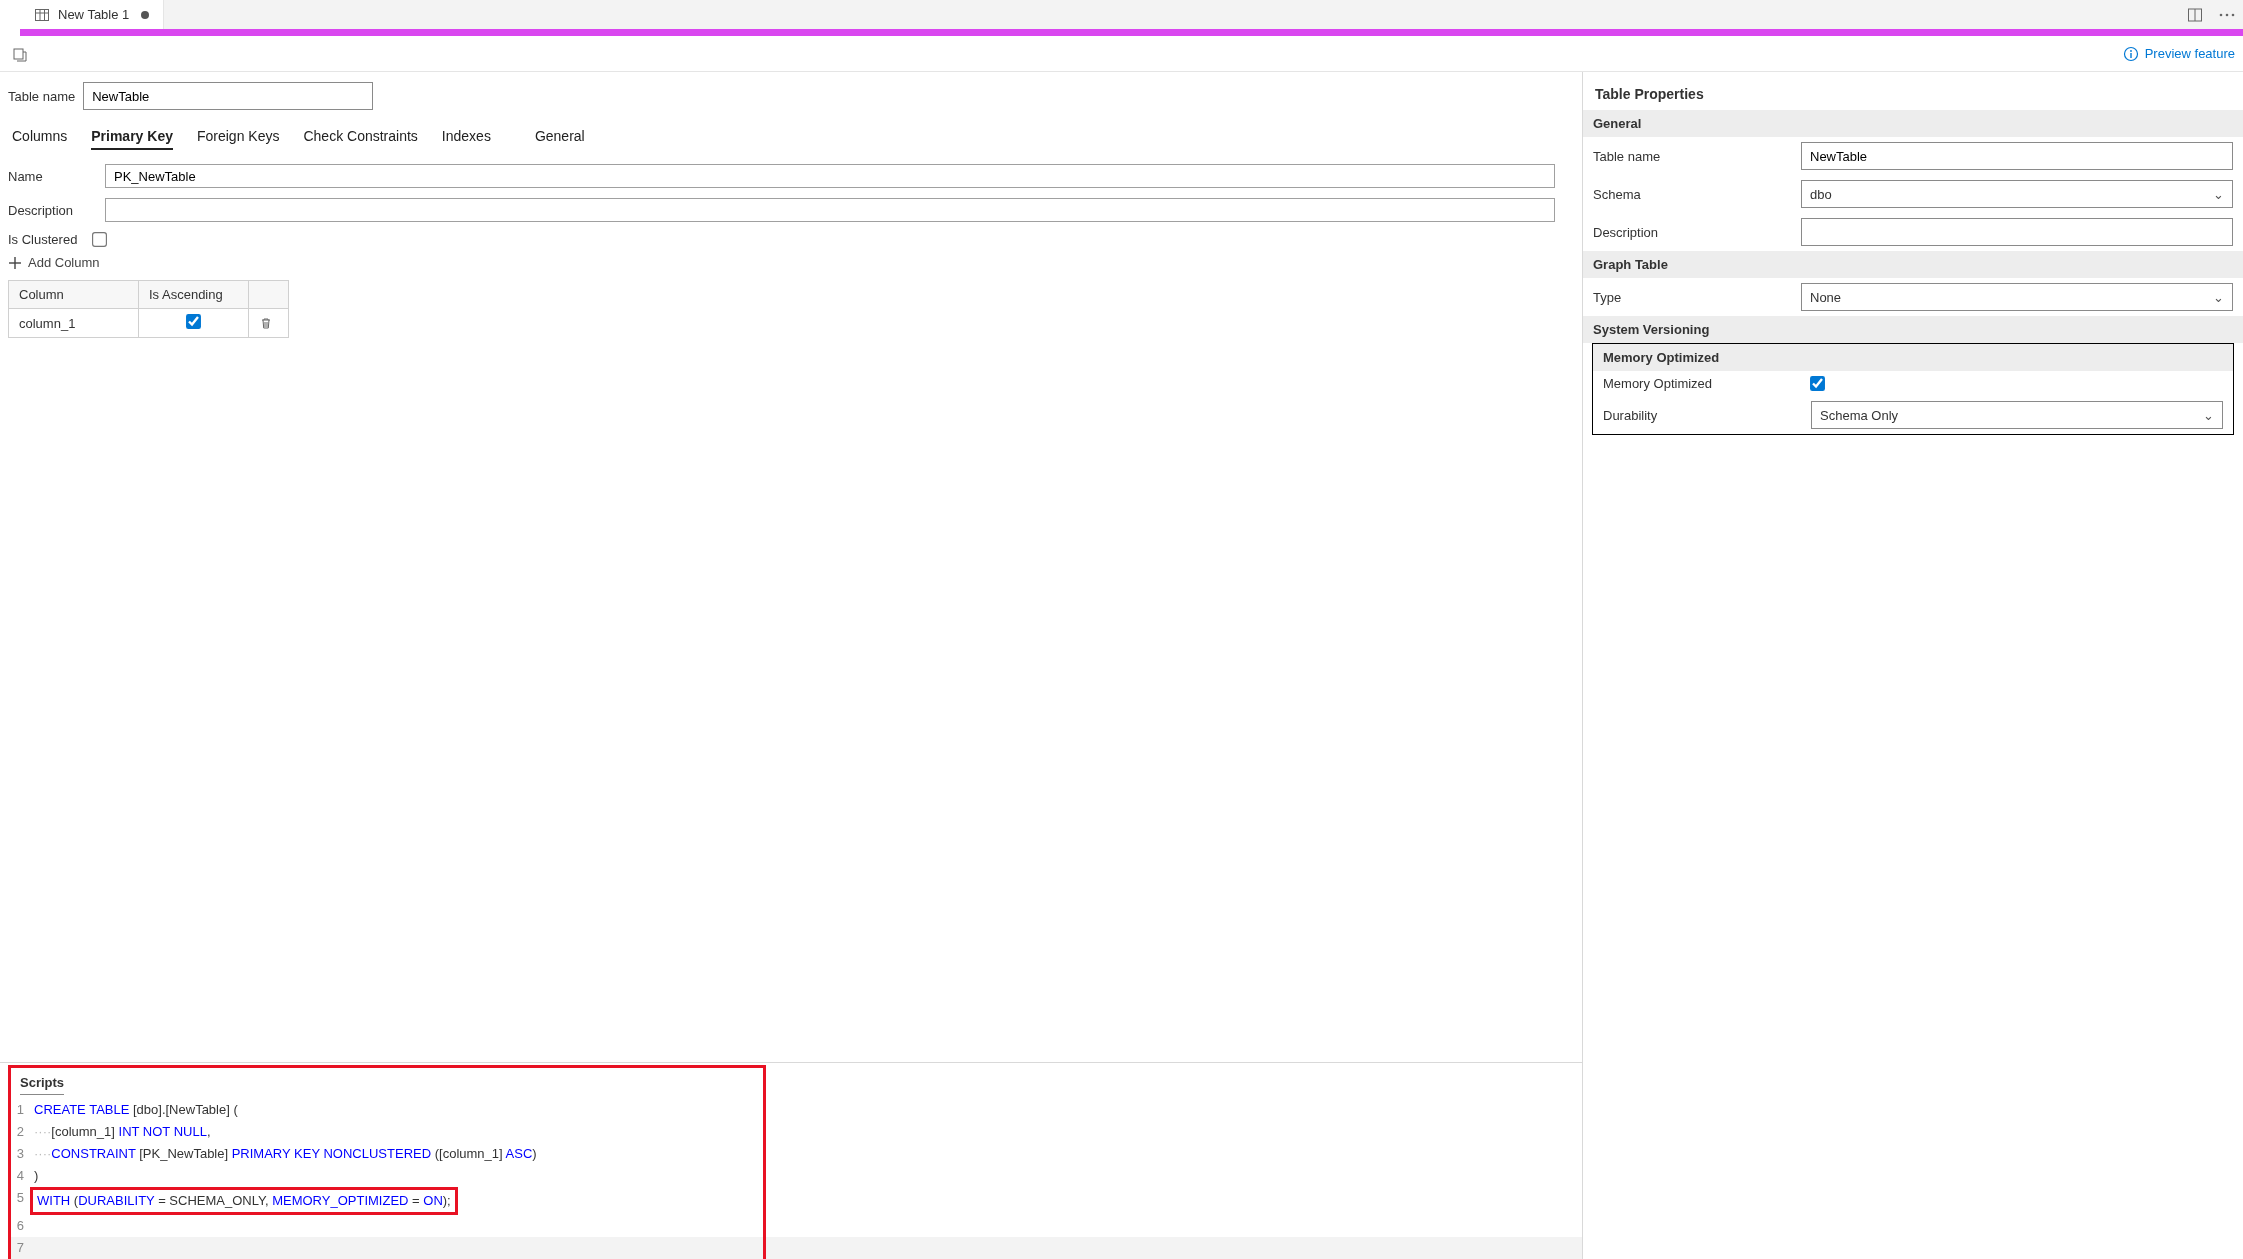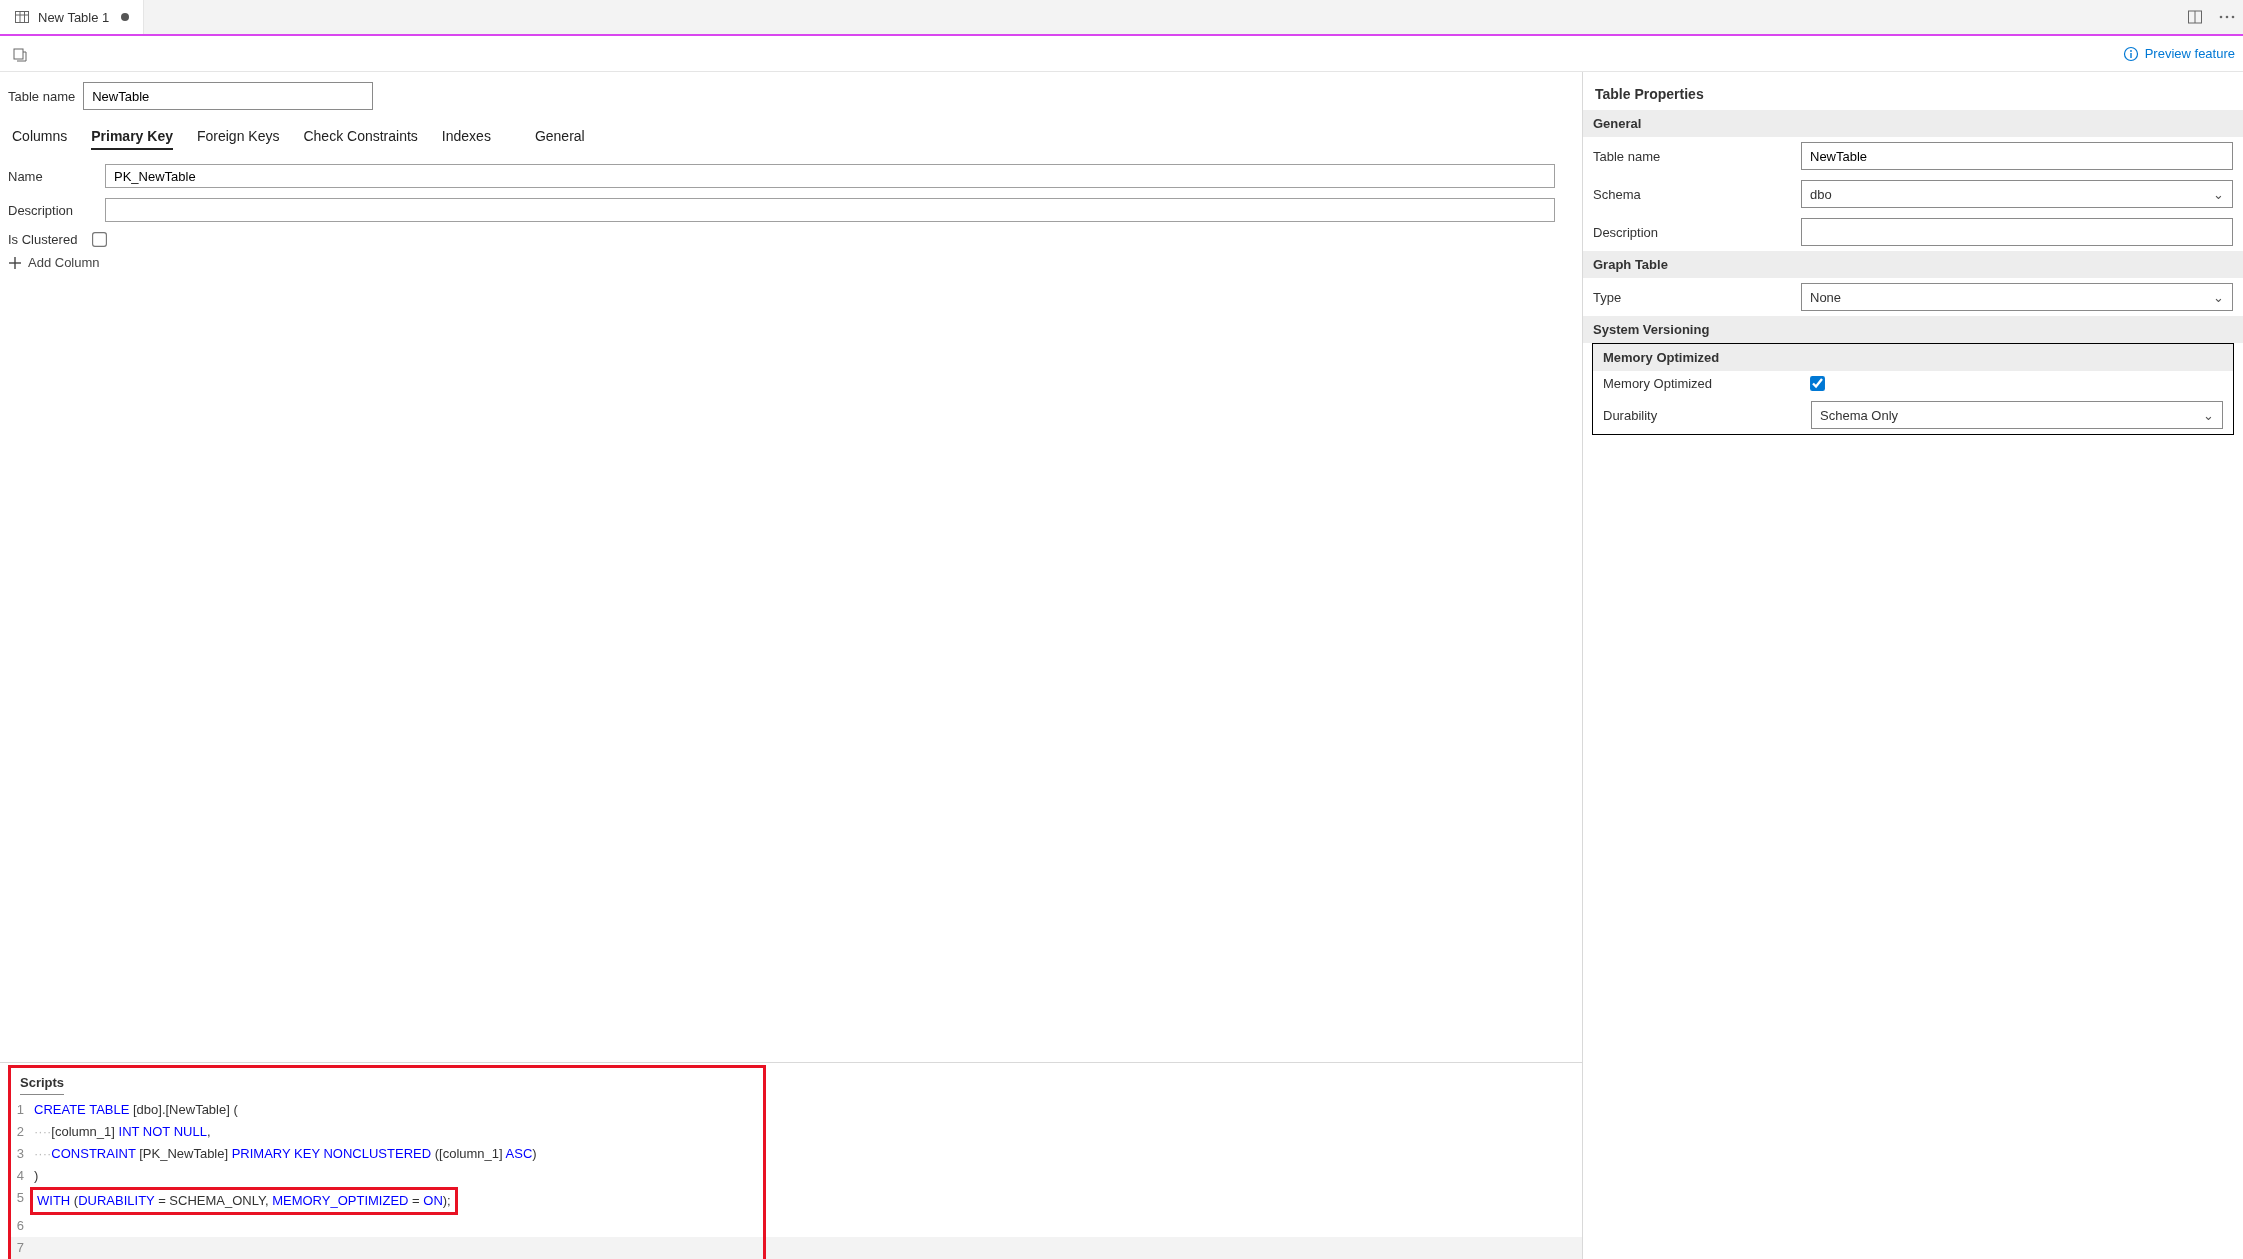--- a/index.html
+++ b/index.html
@@ -1,19 +1,19 @@
 <!DOCTYPE html>
 <html><head>
 <meta charset="utf-8">
 <style>
   * { box-sizing: border-box; margin: 0; padding: 0; font-family: "Segoe UI", Arial, sans-serif; }
   body { font-size: 13px; color: #333; background: #fff; display:flex; flex-direction:column; height:1259px; width:2243px; overflow:hidden;}
   
   
-  .tab-bar { background: #f3f3f3; height:36px; display:flex; align-items:stretch; border-bottom:2px solid #d946ef;}
+  .tab-bar { background: #f3f3f3; height:36px; display:flex; align-items:stretch; border-bottom:7px solid #d946ef;margin-left:20px;}
   .tab { display:flex; align-items:center; gap:8px; padding:0 14px; background:#fff; border-right:1px solid #e5e5e5; font-size:13px;}
   .tab .icon { width:16px; height:16px; color:#555;}
   .tab .dot { width:8px; height:8px; border-radius:50%; background:#555; margin-left:4px;}
   .tab-bar .spacer { flex:1;}
   .tab-bar .rbtn { width:32px; display:flex; align-items:center; justify-content:center; color:#555;}
   
   
   .toolbar2 { height:36px; display:flex; align-items:center; border-bottom:1px solid #e5e5e5; padding:0 8px;}
   .toolbar2 .spacer { flex:1;}
   .toolbar2 .preview { display:flex; align-items:center; gap:6px; color:#0078d4; font-size:13px;}
@@ -160,20 +160,38 @@
       </div>
 
       <div class="add-col">
         <svg viewBox="0 0 14 14">
             <line x1="7" y1="1" x2="7" y2="13" stroke="#444" stroke-width="1.4"></line>
             <line x1="1" y1="7" x2="13" y2="7" stroke="#444" stroke-width="1.4"></line>
           </svg>
         <span>Add Column</span>
       </div>
 
+      <table class="mini-table">
+        <tbody>
+            <tr>
+          <th style="width:130px">Column</th>
+          <th style="width:110px">Is Ascending</th>
+          <th style="width:40px"></th>
+        </tr>
+        <tr>
+          <td>column_1</td>
+          <td class="ctr"><input type="checkbox" checked="" style=""></td>
+          <td class="ctr trash">
+            <svg width="14" height="14" viewBox="0 0 14 14">
+                  <path d="M3 4 h8 M5 4 v-1 h4 v1 M4 4 l0.7 8 h4.6 l0.7-8 M6 6 v5 M8 6 v5" fill="none" stroke="#666" stroke-width="1"></path>
+                </svg>
+          </td>
+        </tr>
+      </tbody>
+        </table>
     </div>
 
     <div style="flex:1"></div>
 
     <div class="scripts-wrap">
       <div class="scripts-callout"></div>
       <span class="scripts-label">Scripts</span>
       <div class="code">
         <div class="row">
             <span class="ln">1</span>

